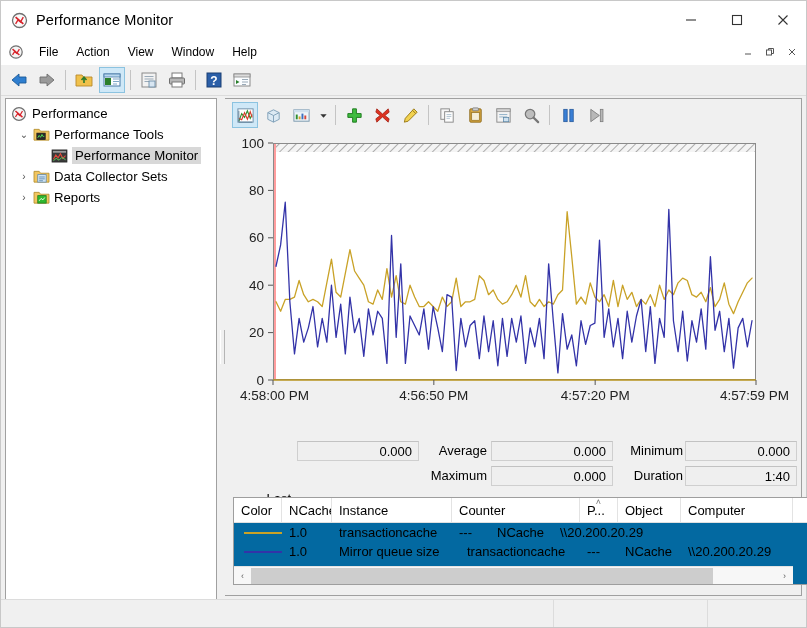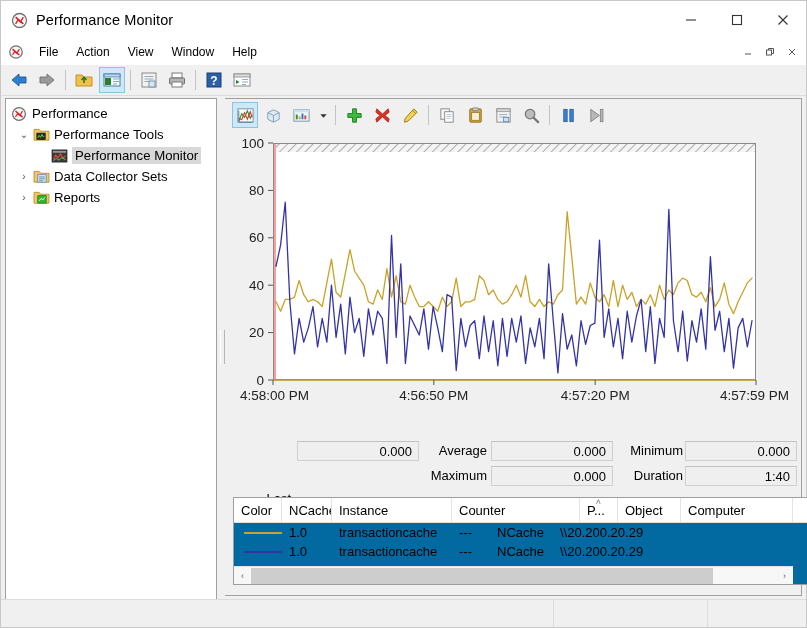--- a/index.html
+++ b/index.html
@@ -668,20 +668,21 @@
             <div class="lc" style="width: 120px;">transactioncache</div>
             <div class="lc" style="width: 38px;">---</div>
             <div class="lc" style="width: 63px;">NCache</div>
             <div class="lc" style="width: 112px;">\\20.200.20.29</div>
           </div>
           <div class="legend-row">
             <div class="lc" style="width: 48px;">
               <div class="swatch" style="background: rgb(51, 51, 168);"></div>
             </div>
             <div class="lc" style="width: 50px;">1.0</div>
+            <div class="lc" style="width: 128px;">Mirror queue size</div>
             <div class="lc" style="width: 120px;">transactioncache</div>
             <div class="lc" style="width: 38px;">---</div>
             <div class="lc" style="width: 63px;">NCache</div>
             <div class="lc" style="width: 112px;">\\20.200.20.29</div>
           </div>
         </div>
 
       <div class="vscroll">
         <div class="vsb-btn">˄</div>
         <div class="vsb-thumb"></div>

